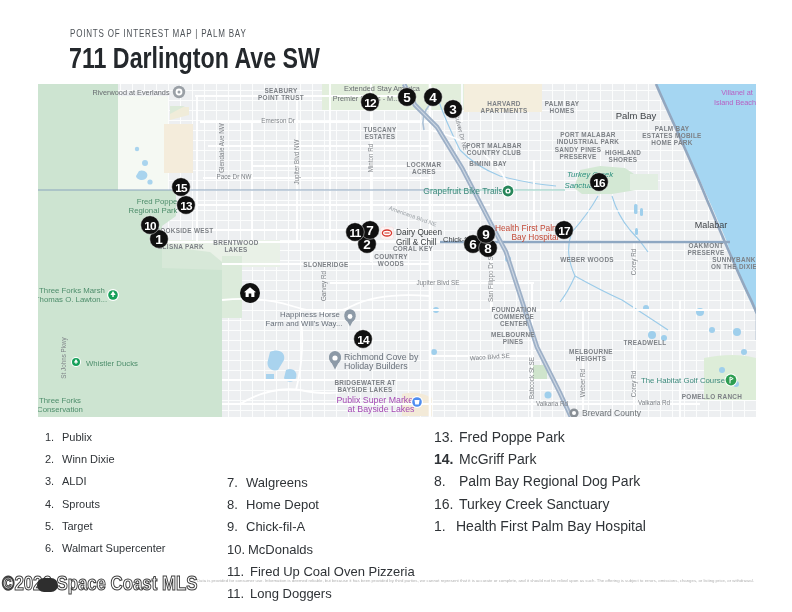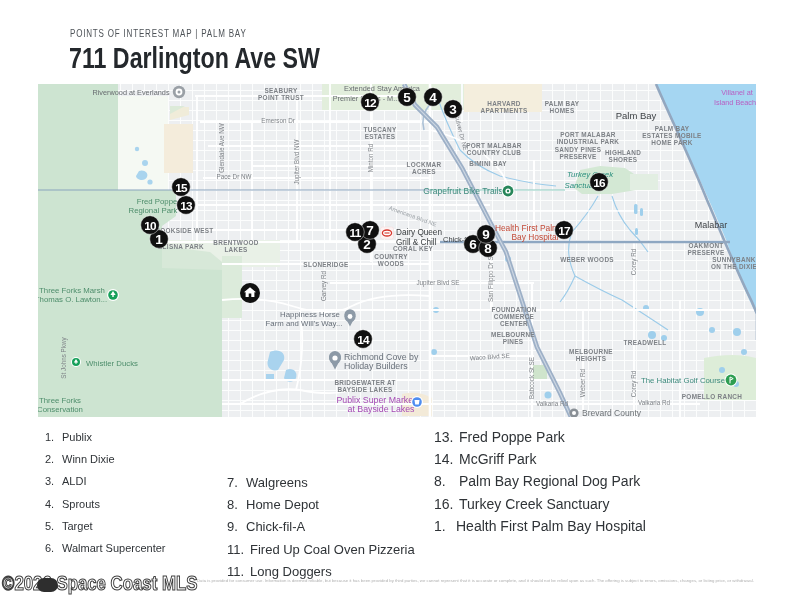--- a/index.html
+++ b/index.html
@@ -429,27 +429,28 @@
   <div><span style="display:inline-block;width:17px;">3.</span>ALDI</div>
   <div><span style="display:inline-block;width:17px;">4.</span>Sprouts</div>
   <div><span style="display:inline-block;width:17px;">5.</span>Target</div>
   <div><span style="display:inline-block;width:17px;">6.</span>Walmart Supercenter</div>
 </div>
 
 <div class="abs" style="left:227px;top:426px;font-size:13px;color:#2f3337;line-height:22.2px;margin-top:46px;">
   <div><span style="display:inline-block;width:19px;">7.</span>Walgreens</div>
   <div><span style="display:inline-block;width:19px;">8.</span>Home Depot</div>
   <div><span style="display:inline-block;width:19px;">9.</span>Chick-fil-A</div>
+  <div><span style="display:inline-block;width:21px;">10.</span>McDonalds</div>
   <div><span style="display:inline-block;width:23px;">11.</span>Fired Up Coal Oven Pizzeria</div>
   <div><span style="display:inline-block;width:23px;">11.</span>Long Doggers</div>
 </div>
 
 <div class="abs" style="left:434px;top:426px;font-size:14px;color:#2f3337;line-height:22.2px;">
   <div><span style="display:inline-block;width:25px;">13.</span>Fred Poppe Park</div>
-  <div><span style="display:inline-block;width:25px;">14.</span>McGriff Park</div>
+  <div><span style="display:inline-block;width:25px;font-weight:bold;">14.</span>McGriff Park</div>
   <div><span style="display:inline-block;width:25px;">8.</span>Palm Bay Regional Dog Park</div>
   <div><span style="display:inline-block;width:25px;">16.</span>Turkey Creek Sanctuary</div>
   <div><span style="display:inline-block;width:22px;">1.</span>Health First Palm Bay Hospital</div>
 </div>
 
 <div class="abs" style="left:2px;top:572px;font-size:20px;font-weight:bold;color:rgba(255,255,255,0);-webkit-text-stroke:1.1px #3e3e3e;white-space:nowrap;transform:scaleX(.84);transform-origin:left center;">©2026 Space Coast MLS</div>
 
 <div class="abs" style="left:37px;top:578px;width:21px;height:14px;background:#2e2e2e;border-radius:7px;"></div>
 
 <div class="abs" style="left:197px;top:578px;font-size:4.3px;color:#b0b0b0;white-space:nowrap;">Data is provided for consumer use. Information is deemed reliable, but because it has been provided by third parties, we cannot represent that it is accurate or complete, and it should not be relied upon as such. The offering is subject to errors, omissions, changes, or listing price, or withdrawal.</div>

